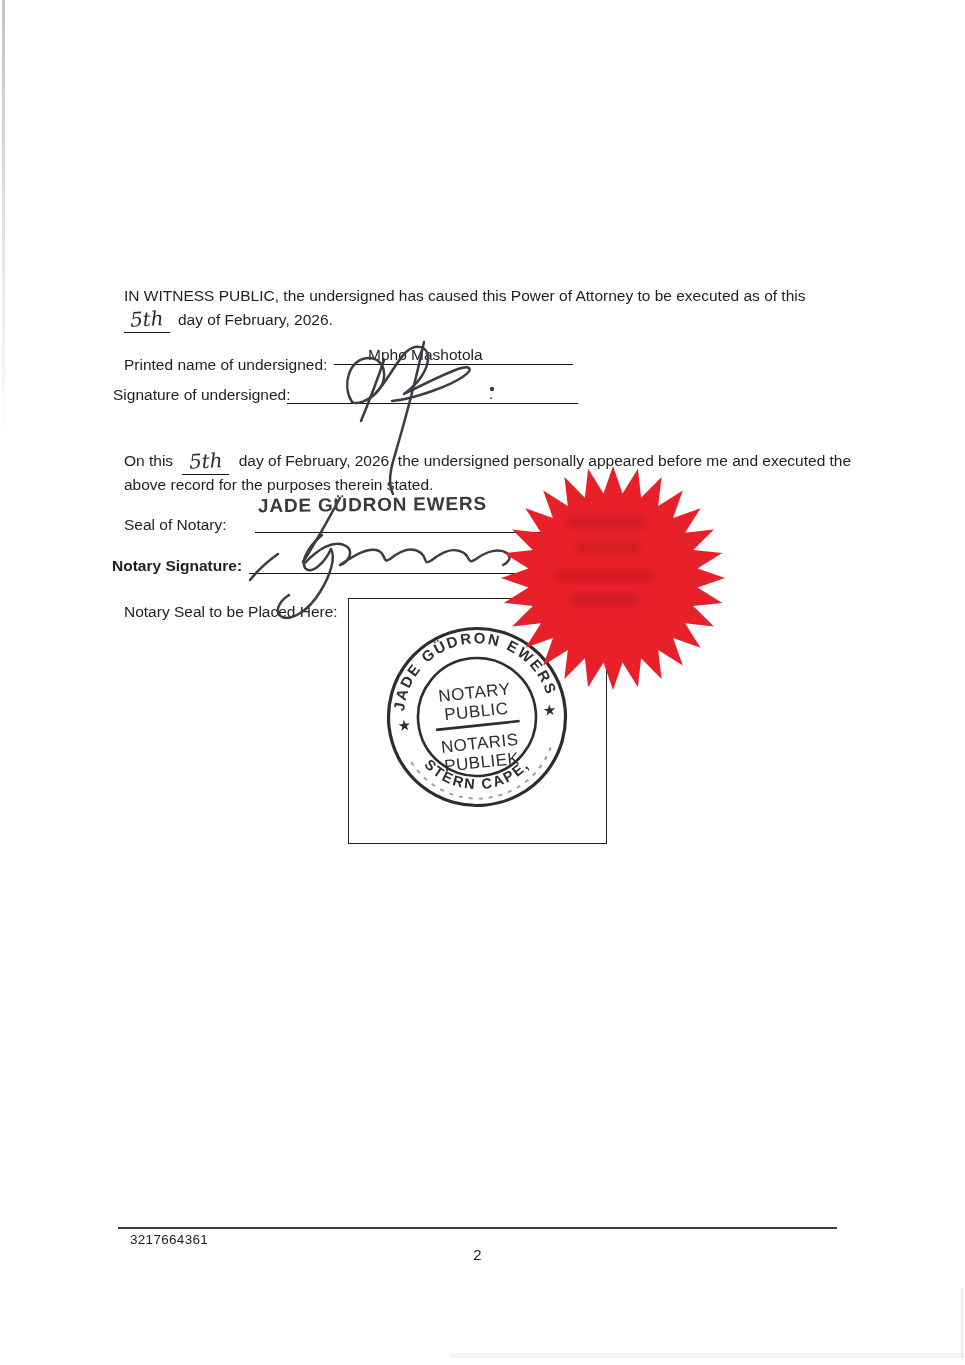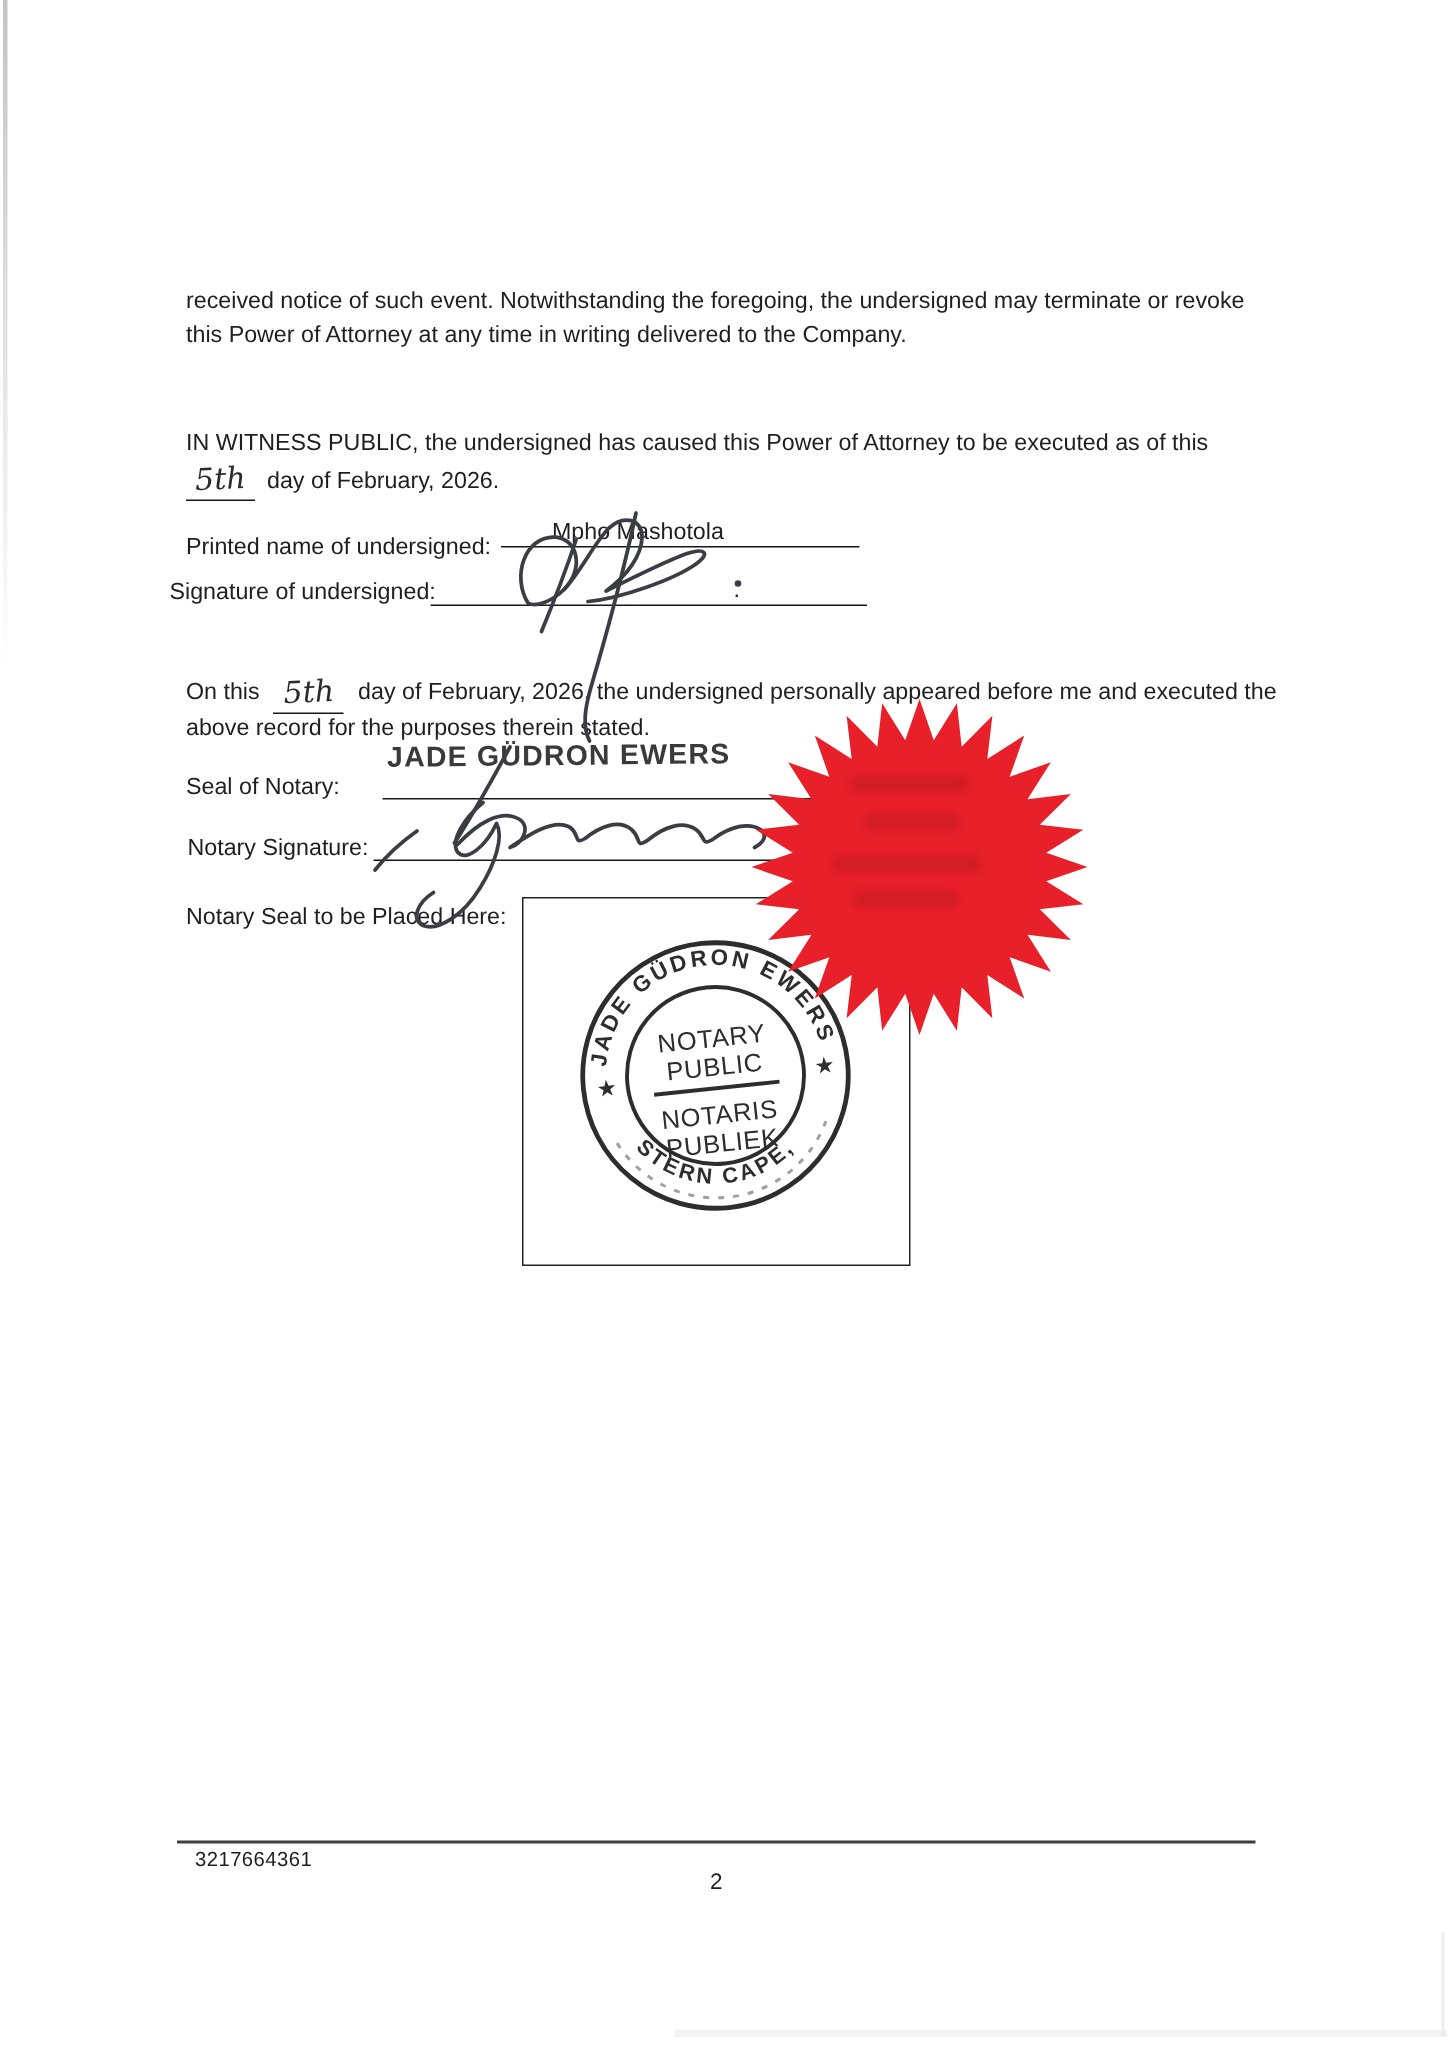--- a/index.html
+++ b/index.html
@@ -41,21 +41,20 @@
 </style>
 </head>
 <body>
 
 <div class="page">
 
   <div class="abs scan-left" style="left:2px;top:0;width:2.5px;height:445px;"></div>
   <div class="abs scan-bottom" style="left:450px;top:1353px;width:515px;height:5px;"></div>
   <div class="abs scan-right" style="left:961px;top:1288px;width:2px;height:70px;"></div>
 
-  <div class="abs body-text" style="left:124px;top:189px;width:722px;">received notice of such event. Notwithstanding the foregoing, the undersigned may terminate or revoke this Power of Attorney at any time in writing delivered to the Company.</div>
 
   <div class="abs body-text" style="left:124px;top:284px;width:725px;">
     <div>IN WITNESS PUBLIC, the undersigned has caused this Power of Attorney to be executed as of this</div>
     <div class="witness-line2">
       <span class="day-slot" style="width:46px;"><span class="hand">5th</span></span>
       <span>day of February, 2026.</span>
     </div>
   </div>
 
   <div class="abs label" style="left:124px;top:356px;">Printed name of undersigned:</div>
@@ -72,21 +71,21 @@
     <span>On this</span>
     <span class="day-slot" style="width:47px;margin:0 5px;"><span class="hand">5th</span></span>
     <span>day of February, 2026, the undersigned personally appeared before me and executed the above record for the purposes therein stated.</span>
   </div>
 
   <div class="abs stamp-name" style="left:258px;top:494px;">JADE GÜDRON EWERS</div>
 
   <div class="abs label" style="left:124px;top:516px;">Seal of Notary:</div>
   <div class="abs uline" style="left:255px;top:516px;width:377px;height:16px;"></div>
 
-  <div class="abs label" style="left:125px;top:557px;">Notary Signature:</div>
+  <div class="abs label" style="left:112px;top:557px;font-weight:bold;">Notary Signature:</div>
   <div class="abs uline" style="left:249px;top:557px;width:381px;height:16px;"></div>
 
   <div class="abs label" style="left:124px;top:603px;">Notary Seal to be Placed Here:</div>
   <div class="abs seal-box" style="left:348px;top:598px;width:257px;height:244px;"></div>
 
   <svg class="abs" style="left:377px;top:617px;" width="200" height="200" viewBox="0 0 200 200">
     <defs>
       <path id="arcTop" d="M 28.5,114 A 73,73 0 1 1 171.5,114" fill="none"></path>
       <path id="arcBot" d="M 44.8,146.3 A 72,72 0 0 0 155.2,146.3" fill="none"></path>
     </defs>

